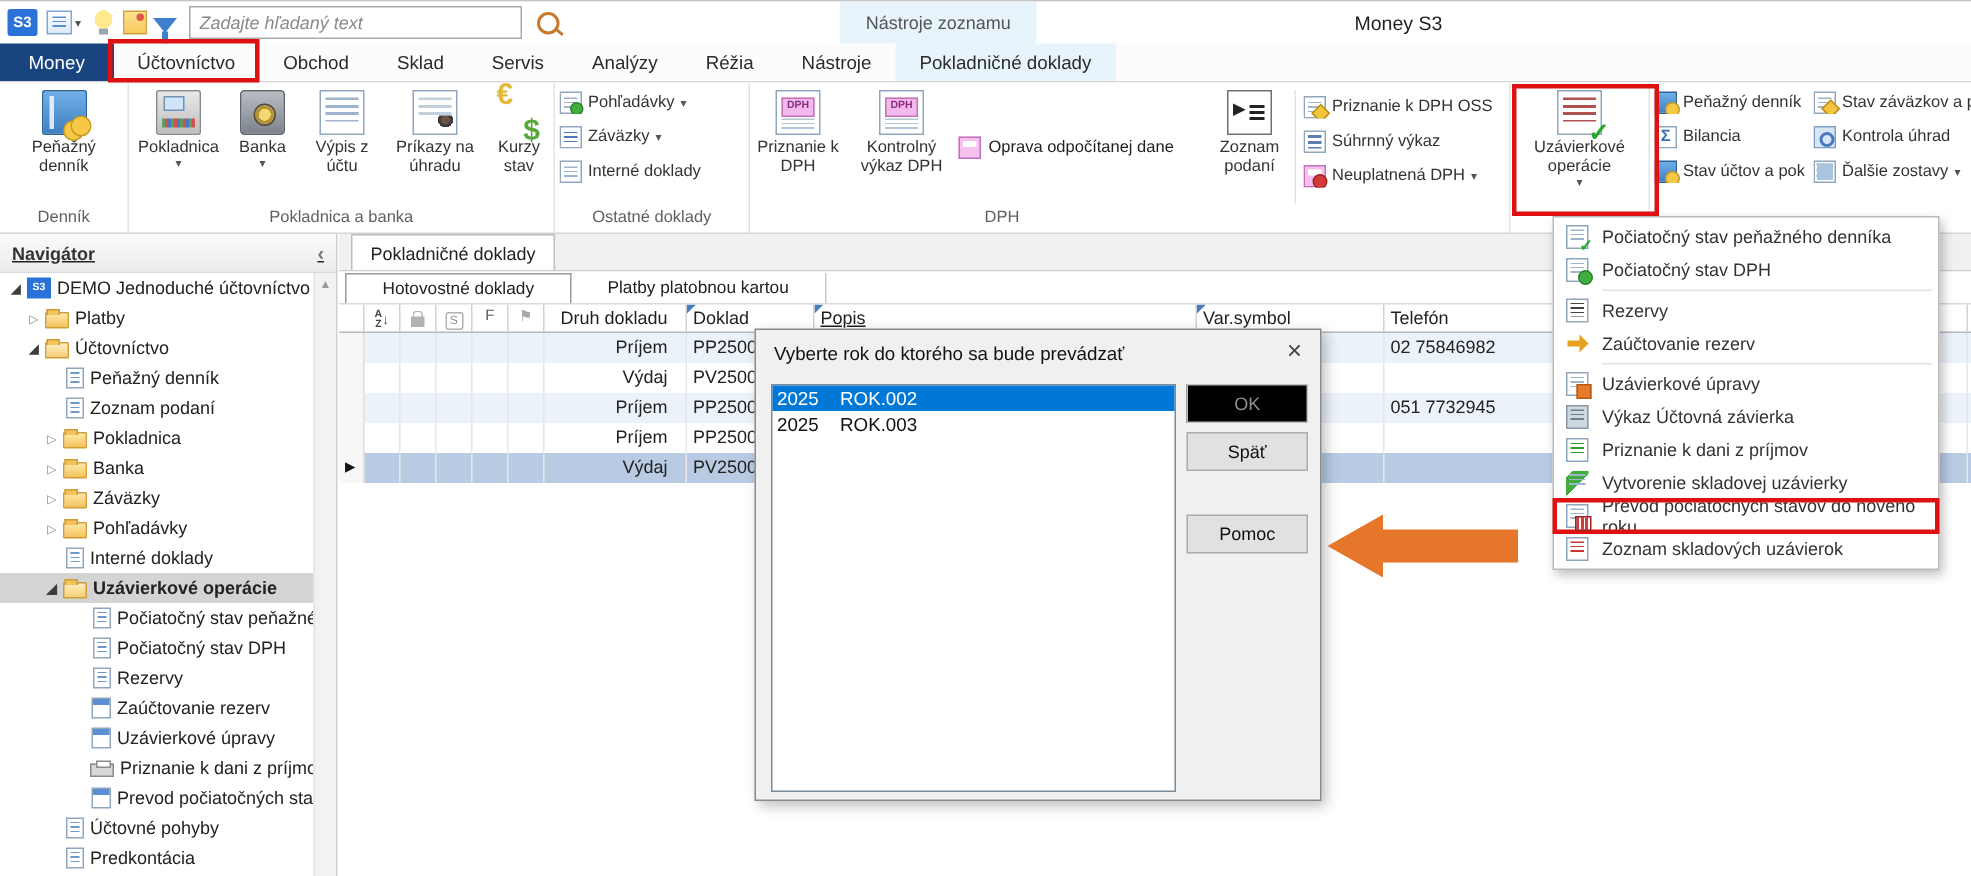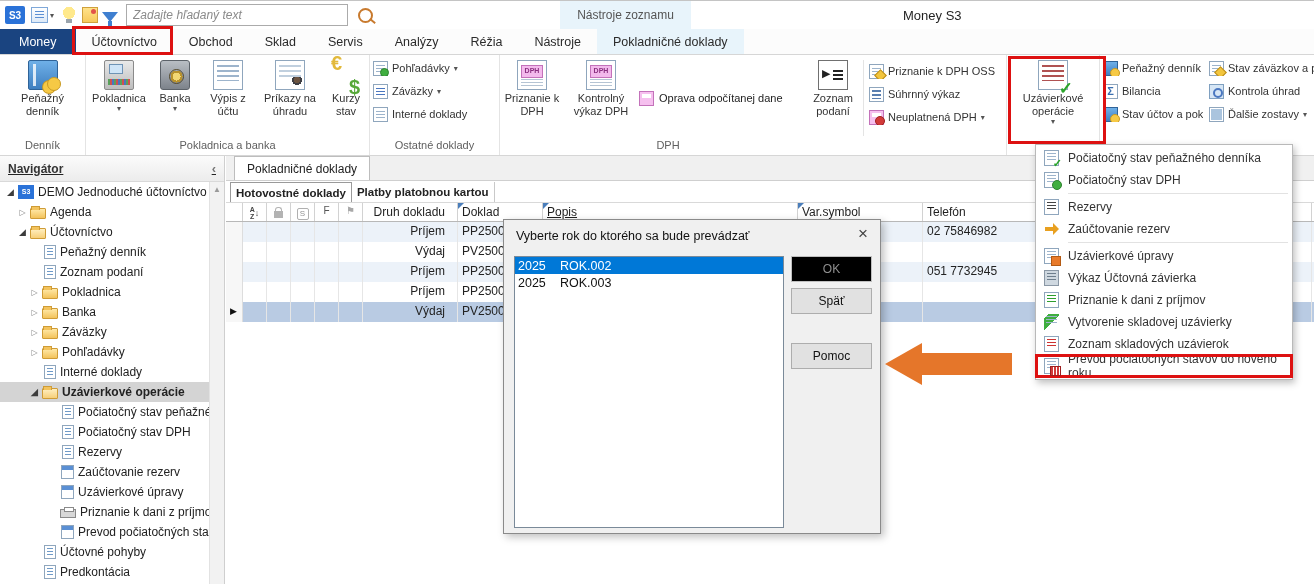--- a/index.html
+++ b/index.html
@@ -139,21 +139,21 @@
   .n-print { background:#d8d8d8; border:1px solid #8a8a8a; height:9px; margin-top:3px; }
   .n-print::before { content:""; position:absolute; left:3px; top:-3px; width:8px; height:3px; background:#fff; border:1px solid #8a8a8a; }
   .n-s3 { background:#2a72d8; color:#fff; font-size:7px; font-weight:bold; text-align:center; line-height:14px; }
   .ind0 { padding-left:4px; } .ind1 { padding-left:16px; } .ind2 { padding-left:28px; } .ind3 { padding-left:46px; }
   
   .content { position:absolute; left:226px; top:155px; width:1088px; height:429px; background:#fff; }
   .pagetabs { height:25px; background:#f0f0f0; border-bottom:1px solid #cfcfcf; display:flex; align-items:flex-end; padding-left:8px; }
   .pagetab { background:#fff; border:1px solid #bdbdbd; border-bottom:none; height:24px; padding:0 12px;
     display:flex; align-items:center; font-size:12px; color:#222; }
   .subtabs { height:21px; display:flex; align-items:flex-end; padding-left:4px; background:#fff; }
-  .subtab { height:20px; padding:0 5px; display:flex; align-items:center; font-size:11.5px; color:#222;font-weight:bold; }
+  .subtab { height:20px; padding:0 24px; display:flex; align-items:center; font-size:11.5px; color:#222; }
   .subtab.active { border:1px solid #9a9a9a; border-bottom:none; background:#fff; }
   .subtab.inactive { border-right:1px solid #c9c9c9; }
   .grid { position:absolute; left:0; top:46px; right:0; bottom:0; }
   .gh, .gr { display:flex; height:20px; }
   .gh { border-bottom:1px solid #b8b8b8; border-top:1px solid #d9d9d9; background:#fff; color:#1f1f1f; }
   .gc { flex:none; padding:2px 4px; white-space:nowrap; overflow:hidden; position:relative; border-right:1px solid #e6e6e6; font-size:12px; }
   .gh .gc { border-right:1px solid #d2d2d2; }
   .c-marker { width:17px; } .c-ico { width:24px; text-align:center; }
   .c-druh { width:95px; text-align:right; padding-right:12px; }
   .c-doklad { width:85px; } .c-popis { width:255px;text-decoration:underline; }
@@ -392,21 +392,21 @@
   </div>
   <div class="ntree">
     <div class="nitem ind0">
       <span class="exp open">◢</span>
       <span class="nico n-s3">S3</span>
       <span>DEMO Jednoduché účtovníctvo</span>
     </div>
     <div class="nitem ind1">
       <span class="exp">▷</span>
       <span class="nico n-folder"></span>
-      <span>Agenda</span>
+      <span>Platby</span>
     </div>
     <div class="nitem ind1">
       <span class="exp open">◢</span>
       <span class="nico n-folder openf"></span>
       <span>Účtovníctvo</span>
     </div>
     <div class="nitem ind2">
       <span class="exp"></span>
       <span class="nico n-doc"></span>
       <span>Peňažný denník</span>
@@ -648,27 +648,27 @@
     <span>Výkaz Účtovná závierka</span>
   </div>
   <div class="mi">
     <span class="mico mgreenlines"></span>
     <span>Priznanie k dani z príjmov</span>
   </div>
   <div class="mi">
     <span class="mico mpencil"></span>
     <span>Vytvorenie skladovej uzávierky</span>
   </div>
-  <div class="mi">
-    <span class="mico mredlines"></span>
-    <span>Zoznam skladových uzávierok</span>
-  </div>
   <div class="mi hl">
     <span class="mico mredgreen"></span>
     <span>Prevod počiatočných stavov do nového roku</span>
+  </div>
+  <div class="mi">
+    <span class="mico mredlines"></span>
+    <span>Zoznam skladových uzávierok</span>
   </div>
 </div>
 
 <div class="redbox rb-tab"></div>
 <div class="redbox rb-btn"></div>
 <svg class="bigarrow" width="128" height="44" viewBox="0 0 128 44">
   <polygon points="128,11 38,11 38,1 1,22 38,43 38,33 128,33" fill="#e5762a"></polygon>
 </svg>
 
 </body></html>

